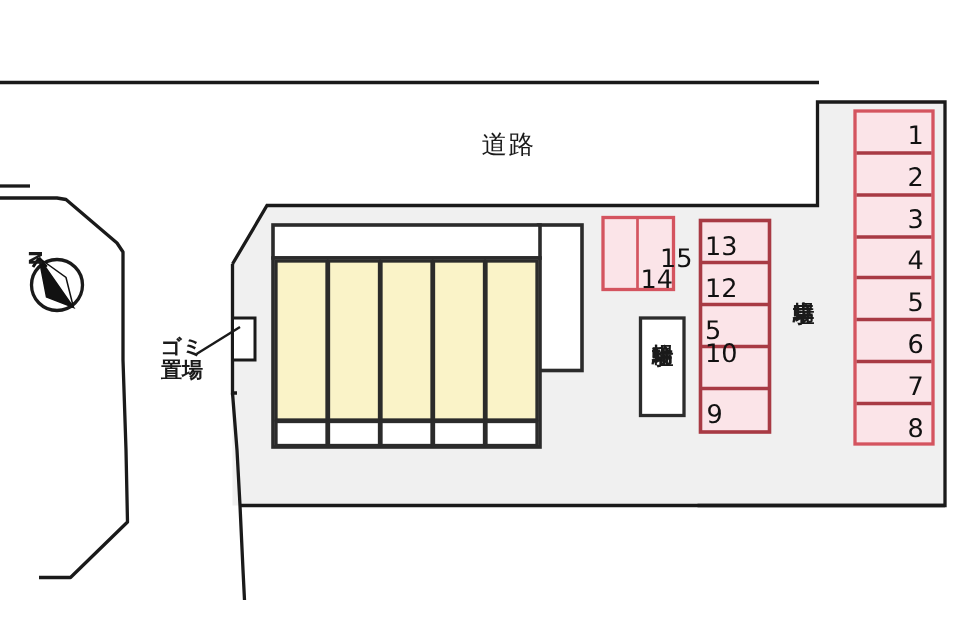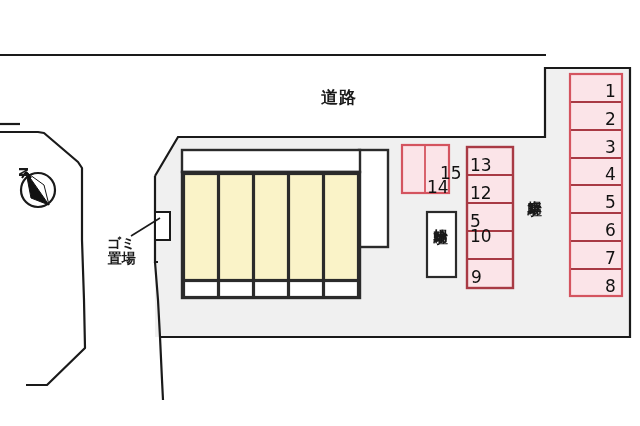--- a/index.html
+++ b/index.html
@@ -33,21 +33,21 @@
     font-weight: 700;
   }
   .vert {
     writing-mode: vertical-rl;
     text-orientation: upright;
     line-height: 1.02;
     letter-spacing: 0px;
   }
   .road-label {
     font-size: 17px;
-    font-weight: 700;
+    font-weight: 400;
     letter-spacing: 1px;
   }
   .gomi-label {
     font-size: 14px;
     font-weight: 700;
     line-height: 1.08;
     text-align: center;
   }
   .stall-num {
     position: absolute;
@@ -174,21 +174,21 @@
       <line x1="571" y1="269" x2="621" y2="269" stroke="#a83a44" stroke-width="2.2"></line>
     </g>
 
   </svg>
 
 
   <div class="txt road-label jp" style="left:321px; top:89px;">道路</div>
 
   <div class="txt" style="left:19px; top:166px; font-size:12px; font-weight:700; transform: rotate(-90deg);">N</div>
 
-  <div class="txt gomi-label jp" style="left:107px; top:236px;text-align:right;">ゴミ<br>置場</div>
+  <div class="txt gomi-label jp" style="left:107px; top:225px;">ゴミ<br>置場</div>
 
   <div class="txt bike-label jp vert" style="left:434px; top:218px;">駐輪場</div>
 
   <div class="txt parking-label jp vert" style="left:528px; top:190px;">駐車場</div>
 
   <div class="stall-num" style="left:605px; top:81px;">1</div>
   <div class="stall-num" style="left:605px; top:109px;">2</div>
   <div class="stall-num" style="left:605px; top:137px;">3</div>
   <div class="stall-num" style="left:605px; top:164px;">4</div>
   <div class="stall-num" style="left:605px; top:192px;">5</div>

